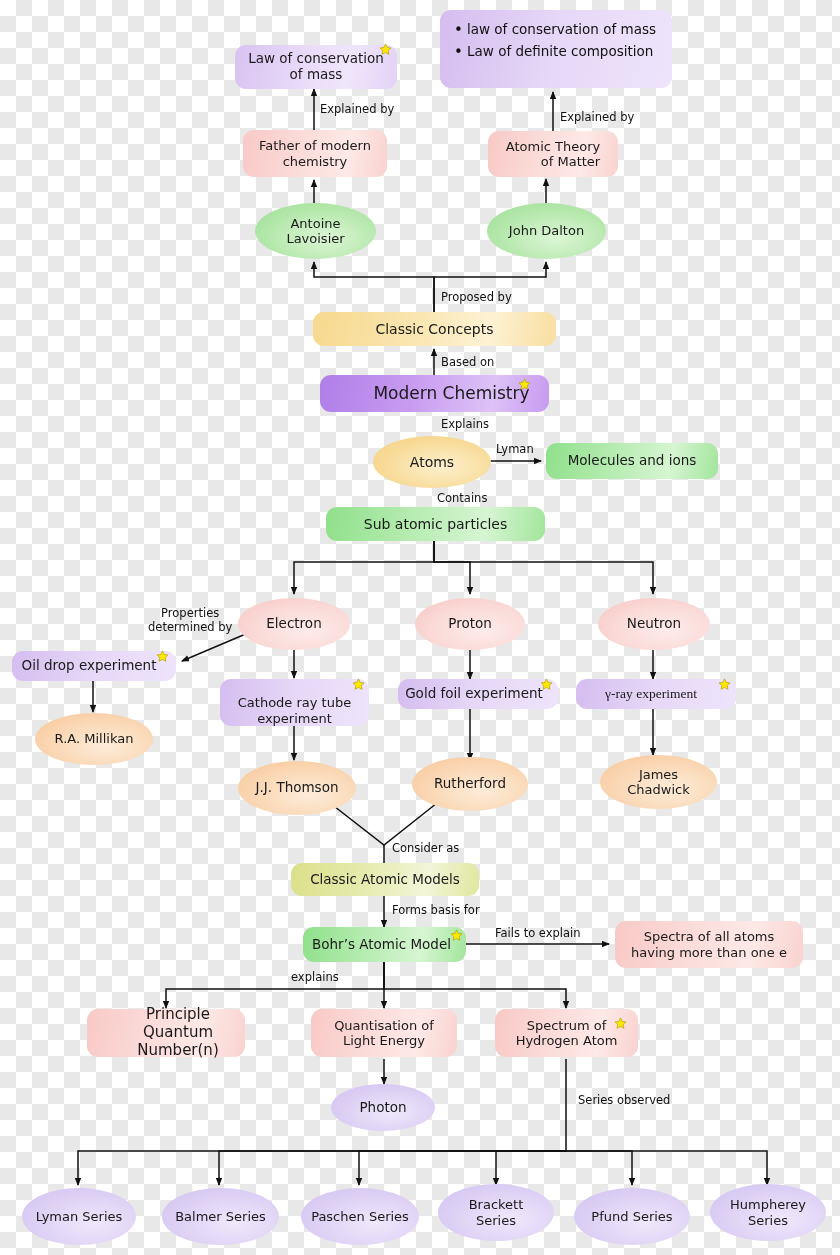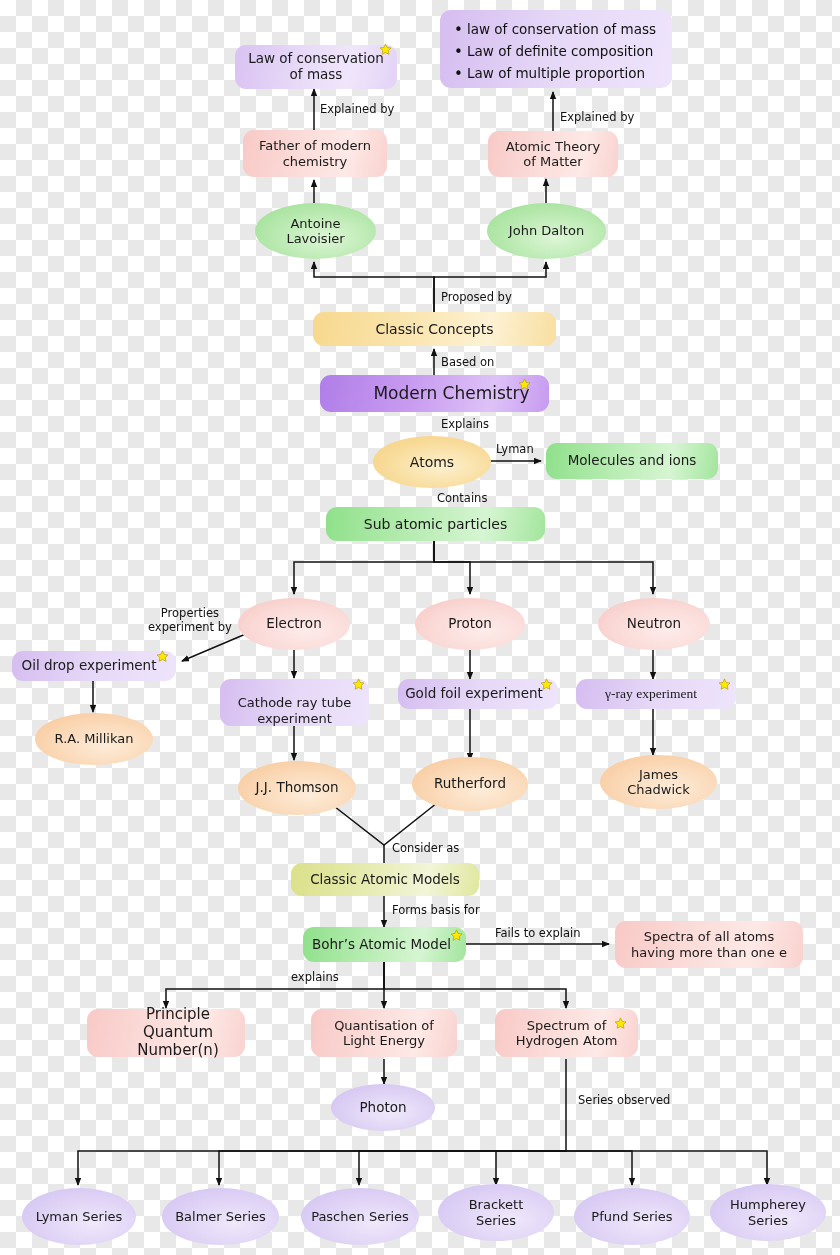--- a/index.html
+++ b/index.html
@@ -118,29 +118,28 @@
   <span style="white-space:pre-line;">Law of conservation
 of mass</span>
 </div>
 <svg class="star" style="left:379px;top:43px;" viewBox="0 0 24 24">
   <path d="M12 1.6l3.1 6.6 7 .9-5.1 4.8 1.3 7-6.3-3.5-6.3 3.5 1.3-7L2 9.1l7-.9z" fill="#ffe800" stroke="#b3a300" stroke-width="1.3"></path>
 </svg>
 
 <div class="bul g-purple2" style="left:440px;top:10px;width:232px;height:78px;">
   <div>law of conservation of mass</div>
   <div>Law of definite composition</div>
-  <div>Law of multiple proportion</div>
 </div>
 
 <div class="node rbox g-pink" style="left:243px;top:130px;width:144px;height:47px;font-size:13px;">
   <span style="white-space:pre-line;">Father of modern
 chemistry</span>
 </div>
 
-<div class="node rbox g-pink" style="left:488px;top:131px;width:130px;height:46px;font-size:13px;">
+<div class="node rbox g-pink" style="left:488px;top:131px;width:130px;height:46px;font-size:13px;text-align:right;">
   <span style="white-space:pre-line;">Atomic Theory
 of Matter</span>
 </div>
 
 <div class="node ell g-green2" style="left:255px;top:203px;width:121px;height:56px;font-size:13px;">
   <span style="white-space:pre-line;">Antoine
 Lavoisier</span>
 </div>
 
 <div class="node ell g-green2" style="left:487px;top:203px;width:119px;height:56px;font-size:13px;">
@@ -286,18 +285,18 @@
 </div>
 
 <div class="lbl" style="left:320px;top:102px;">Explained by</div>
 <div class="lbl" style="left:560px;top:110px;">Explained by</div>
 <div class="lbl" style="left:441px;top:290px;">Proposed by</div>
 <div class="lbl" style="left:441px;top:355px;">Based on</div>
 <div class="lbl" style="left:441px;top:417px;">Explains</div>
 <div class="lbl" style="left:496px;top:442px;">Lyman</div>
 <div class="lbl" style="left:437px;top:491px;">Contains</div>
 <div class="lbl" style="left:148px;top:606px;text-align:center;line-height:1.25;white-space:pre-line;">Properties
-experiment by</div>
+determined by</div>
 <div class="lbl" style="left:392px;top:841px;">Consider as</div>
 <div class="lbl" style="left:392px;top:903px;">Forms basis for</div>
 <div class="lbl" style="left:495px;top:926px;">Fails to explain</div>
 <div class="lbl" style="left:291px;top:970px;">explains</div>
 <div class="lbl" style="left:578px;top:1093px;">Series observed</div>
 
 </body></html>

